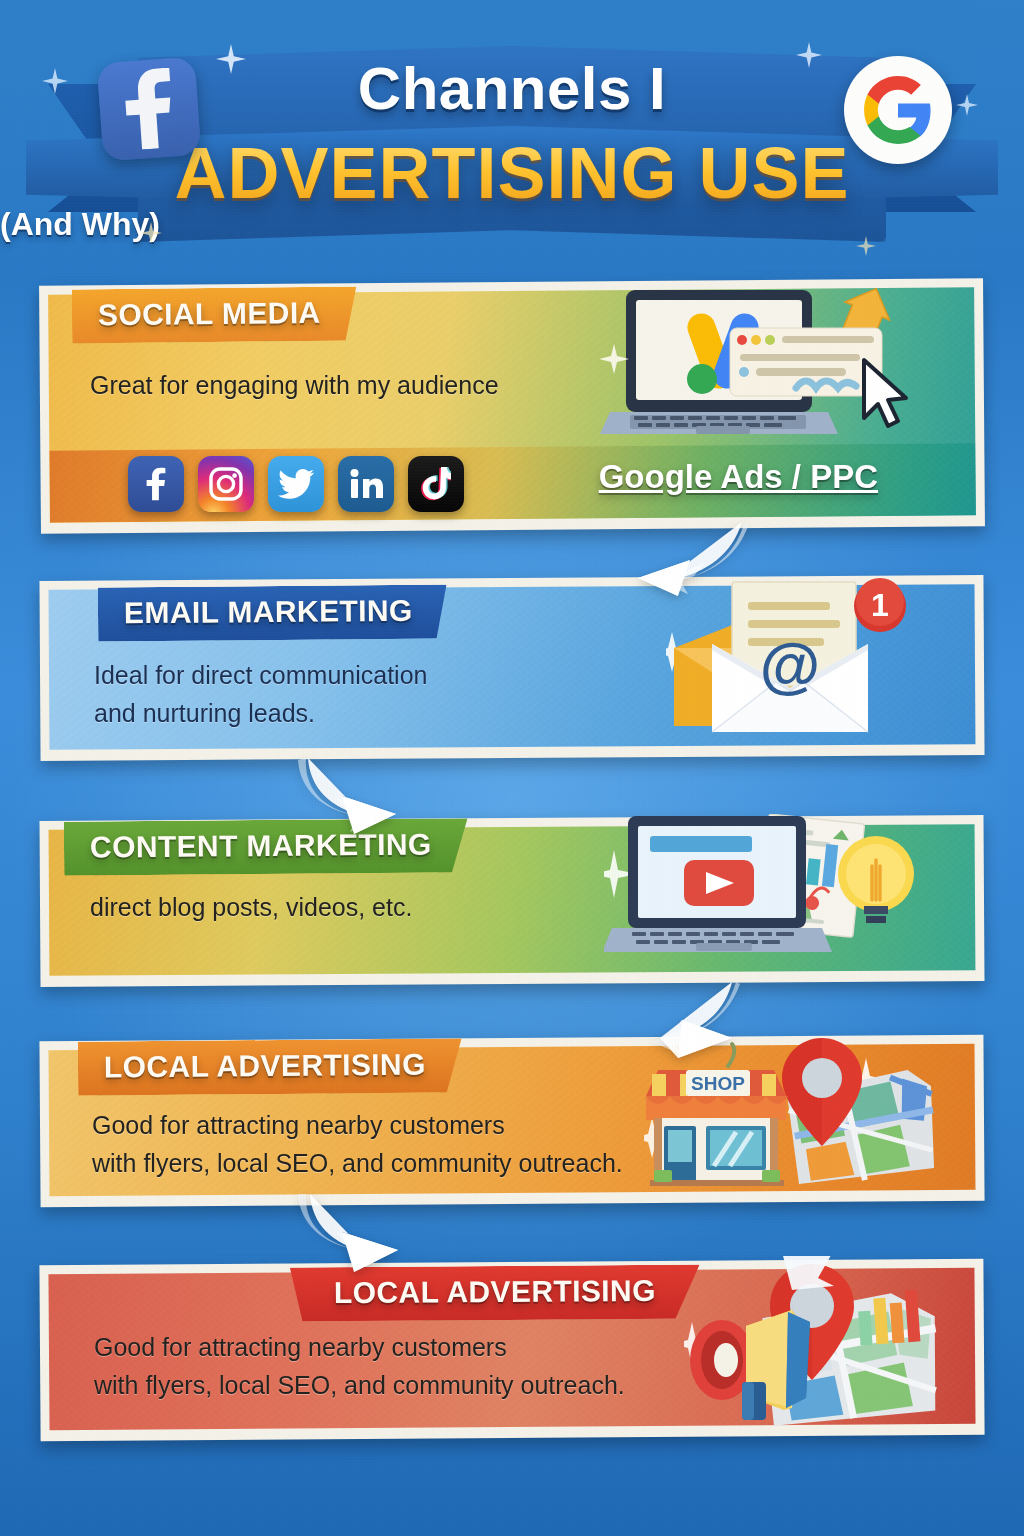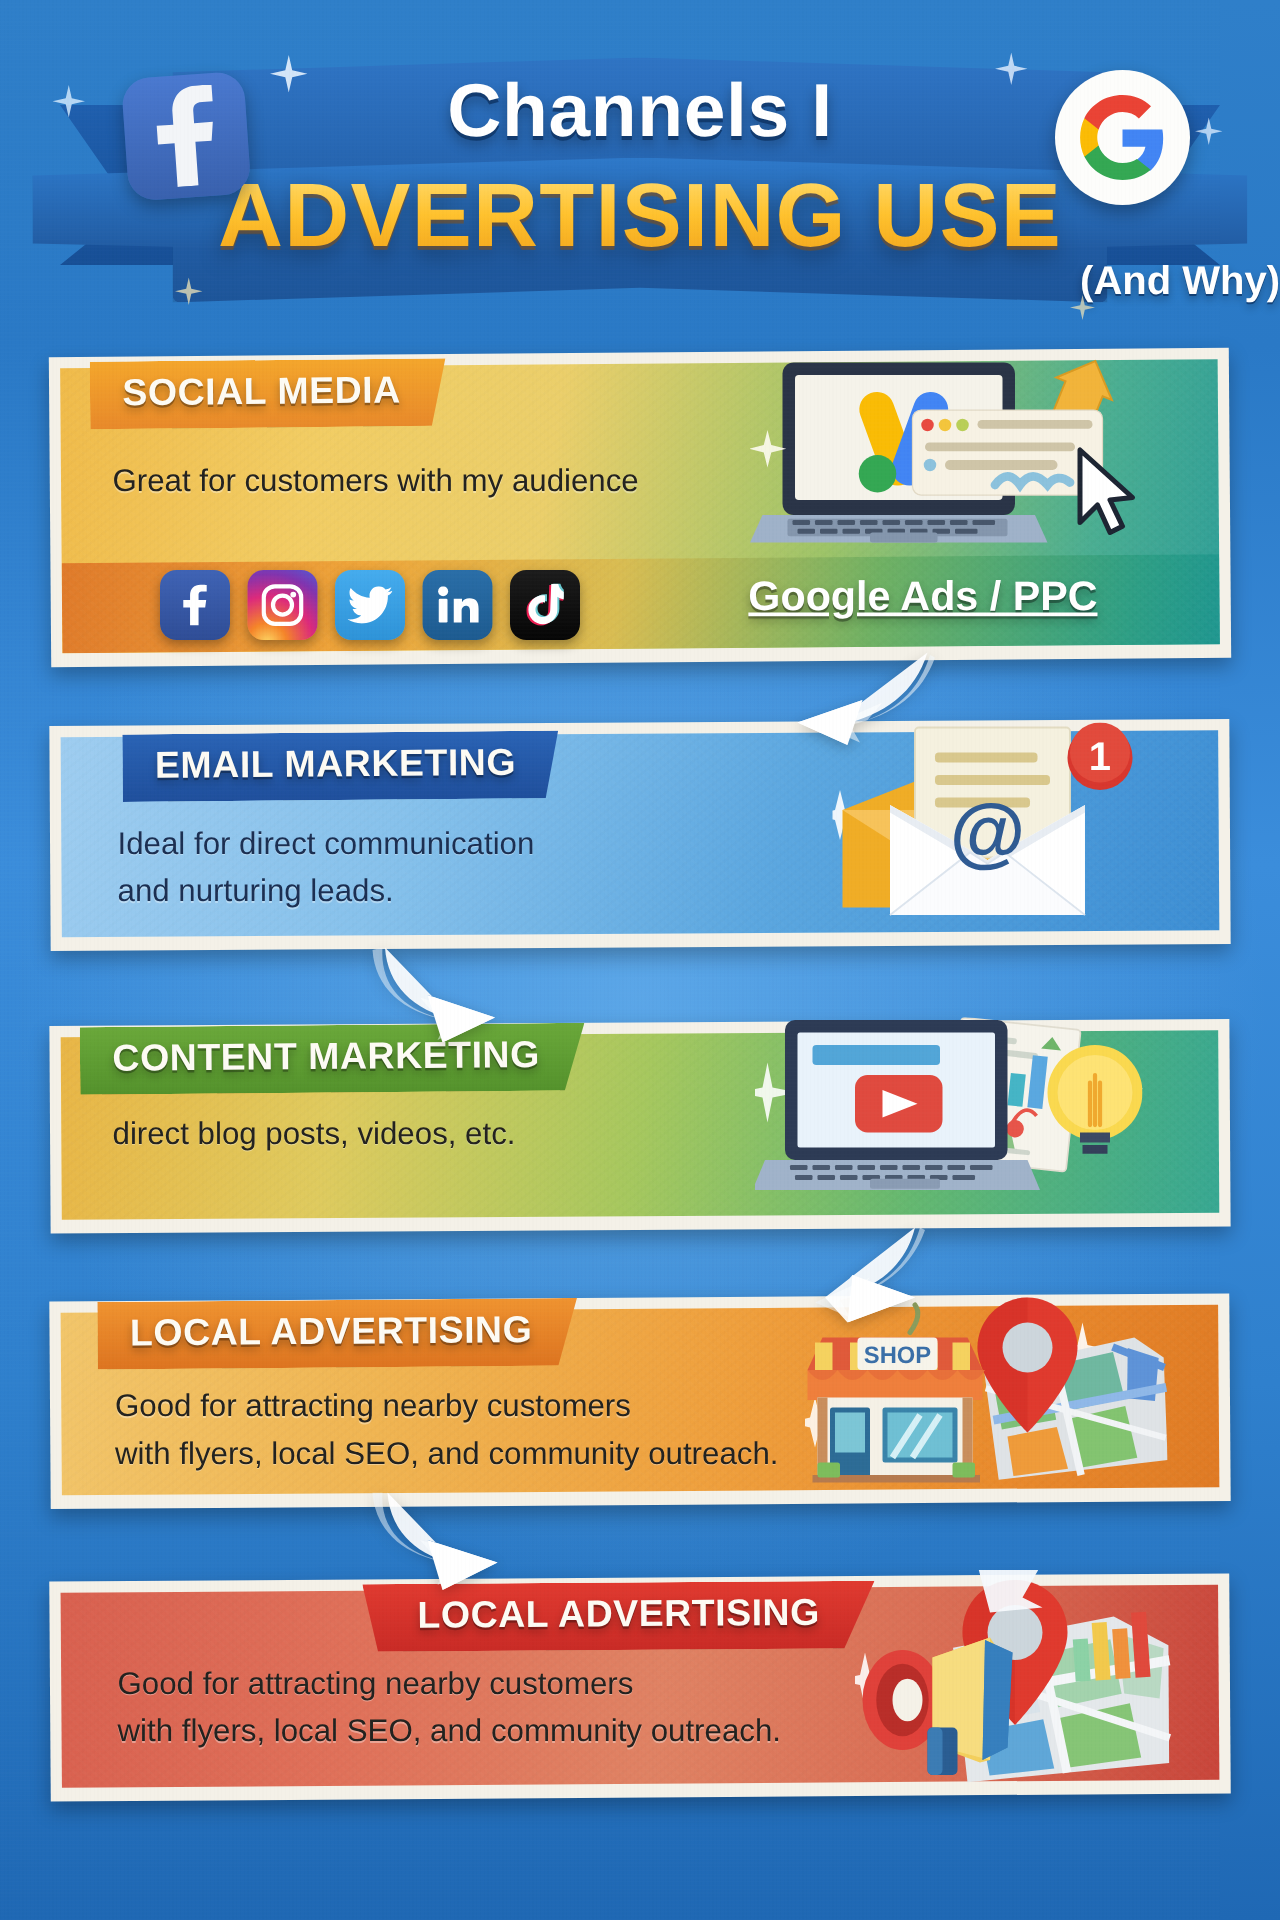--- a/index.html
+++ b/index.html
@@ -72,21 +72,21 @@
     color: #ffc233;
     background: linear-gradient(180deg,#ffe07a 0%,#ffc22e 48%,#f0a018 100%);
     -webkit-background-clip: text; background-clip: text;
     -webkit-text-fill-color: transparent;
     letter-spacing: 1px;
     filter: drop-shadow(0 3px 0 rgba(140,78,10,.55)) drop-shadow(0 6px 9px rgba(0,0,0,.3));
     z-index: 12;
   }
   .title-line3 {
     position: absolute; left: 0; top: 206px; width: 1024px;
-    text-align: right;
+    text-align: left;
     font-size: 32px; font-weight: bold; color: #ffffff;
     text-shadow: 0 2px 0 rgba(12,48,95,.7), 0 4px 7px rgba(0,0,0,.3);
     z-index: 12;
   }
 
   .fb-logo {
     position: absolute; left: 100px; top: 60px; width: 98px; height: 98px;
     border-radius: 22px;
     background: linear-gradient(180deg,#4a79d0 0%,#3961ae 100%);
     box-shadow: 0 6px 14px rgba(0,0,0,.3);
@@ -309,21 +309,21 @@
     </g>
 
     <path d="M264 76 L264 134 L278 120 L288 142 L298 137 L288 116 L306 114 Z" fill="#ffffff" stroke="#1d2533" stroke-width="4" stroke-linejoin="round"></path>
 
     <path d="M14 60 L17 72 L29 75 L17 78 L14 90 L11 78 L-1 75 L11 72 Z" fill="#fdfbf0" opacity=".9"></path>
   </svg>
 
   <div class="tab tab1">SOCIAL MEDIA</div>
 
   <div class="body-text t1">
-    <div>Great for customers with my audience</div>
+    <div>Great for engaging with my audience</div>
   </div>
 
   <div class="social-row">
     <div class="soc soc-fb">
       <svg width="22" height="36" viewBox="0 0 54 80">
         <path d="M34 80 V45 H47 L49 30 H34 V21 c0-4.4 1.3-7.4 7.6-7.4 H50 V0.6 C48.5 0.4 43.5 0 37.7 0 25.6 0 17.3 7.4 17.3 20.9 V30 H4 v15 h13.3 v35 Z" fill="#fff"></path>
       </svg>
     </div>
     <div class="soc soc-ig">
       <svg width="34" height="34" viewBox="0 0 34 34">

